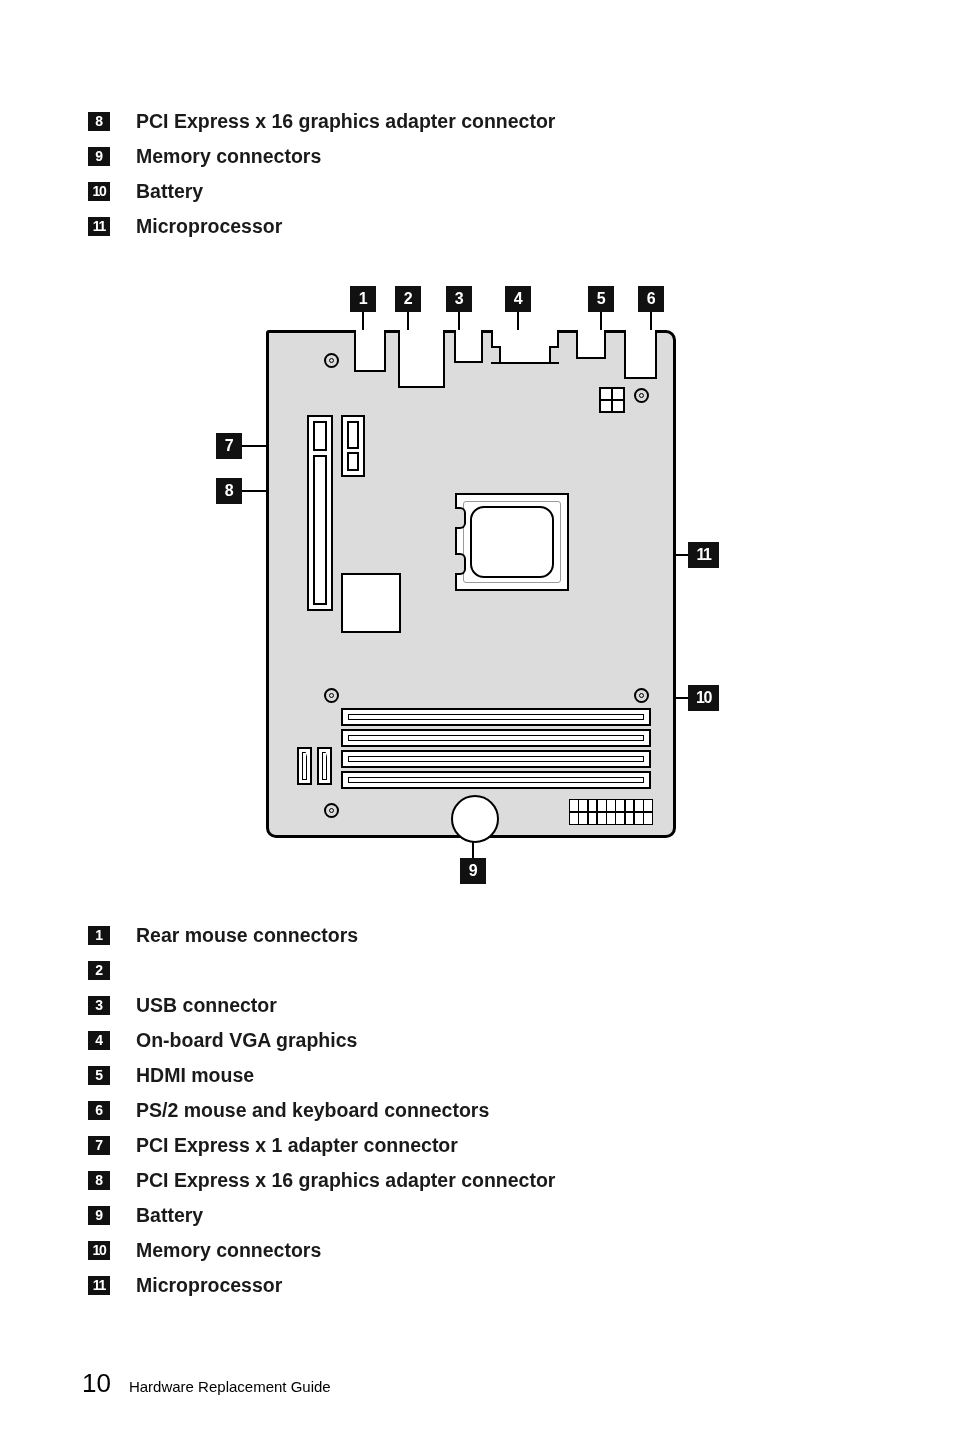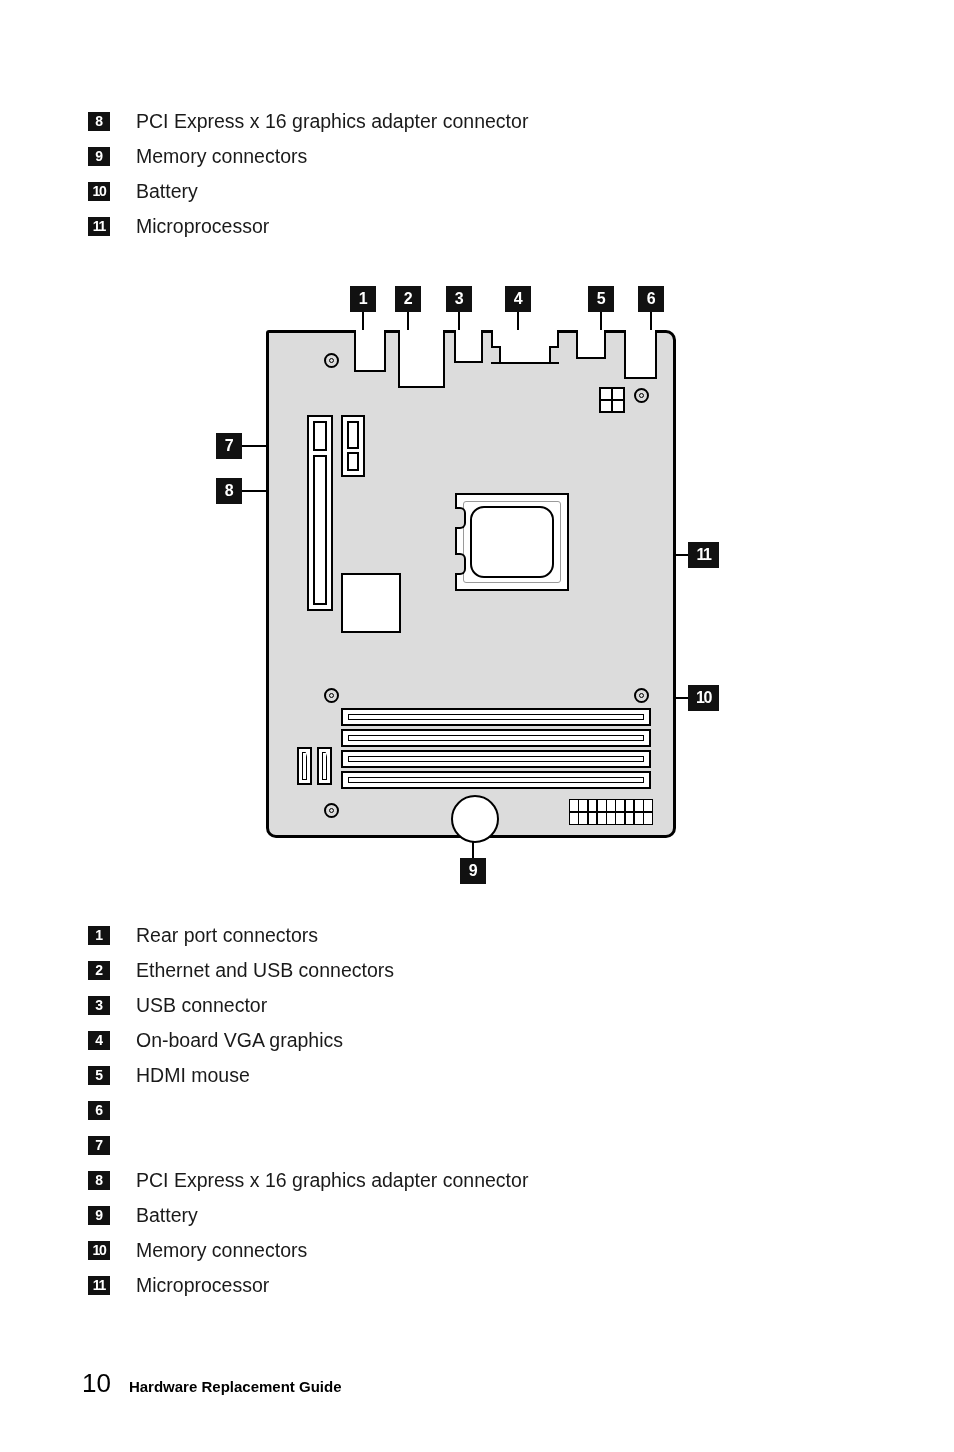--- a/index.html
+++ b/index.html
@@ -37,21 +37,21 @@
     text-align: center;
     flex: 0 0 auto;
     letter-spacing: -0.5px;
   }
   .legend-badge.wide {
     letter-spacing: -1.2px;
   }
   .legend-text {
     margin-left: 26px;
     font-size: 19.5px;
-    font-weight: 400;
+    font-weight: 700;
     color: #1a1a1a;
     white-space: nowrap;
   }
 
   #legend-top  { top: 104px; }
   #legend-main { top: 918px; }
 
   
   #figure {
     position: absolute;
@@ -278,21 +278,21 @@
     align-items: baseline;
   }
   #footer-page {
     font-size: 26px;
     font-weight: 300;
     color: #000000;
   }
   #footer-title {
     margin-left: 18px;
     font-size: 15px;
-    font-weight: bold;
+    font-weight: normal;
     color: #000000;
   }
 </style>
 </head>
 <body>
 
 <div class="legend" id="legend-top">
   <div class="legend-row">
     <span class="legend-badge">8</span>
     <span class="legend-text">PCI Express x 16 graphics adapter connector</span>
@@ -433,43 +433,44 @@
         <i></i>
         <i></i>
     </div>
 
   </div>
 </div>
 
 <div class="legend" id="legend-main">
   <div class="legend-row">
     <span class="legend-badge">1</span>
-    <span class="legend-text">Rear port connectors</span>
+    <span class="legend-text">Rear mouse connectors</span>
   </div>
   <div class="legend-row">
     <span class="legend-badge">2</span>
-    <span class="legend-text">Ethernet and USB connectors</span>
   </div>
   <div class="legend-row">
     <span class="legend-badge">3</span>
     <span class="legend-text">USB connector</span>
   </div>
   <div class="legend-row">
     <span class="legend-badge">4</span>
     <span class="legend-text">On-board VGA graphics</span>
   </div>
   <div class="legend-row">
     <span class="legend-badge">5</span>
     <span class="legend-text">HDMI mouse</span>
   </div>
   <div class="legend-row">
     <span class="legend-badge">6</span>
+    <span class="legend-text">PS/2 mouse and keyboard connectors</span>
   </div>
   <div class="legend-row">
     <span class="legend-badge">7</span>
+    <span class="legend-text">PCI Express x 1 adapter connector</span>
   </div>
   <div class="legend-row">
     <span class="legend-badge">8</span>
     <span class="legend-text">PCI Express x 16 graphics adapter connector</span>
   </div>
   <div class="legend-row">
     <span class="legend-badge">9</span>
     <span class="legend-text">Battery</span>
   </div>
   <div class="legend-row">

